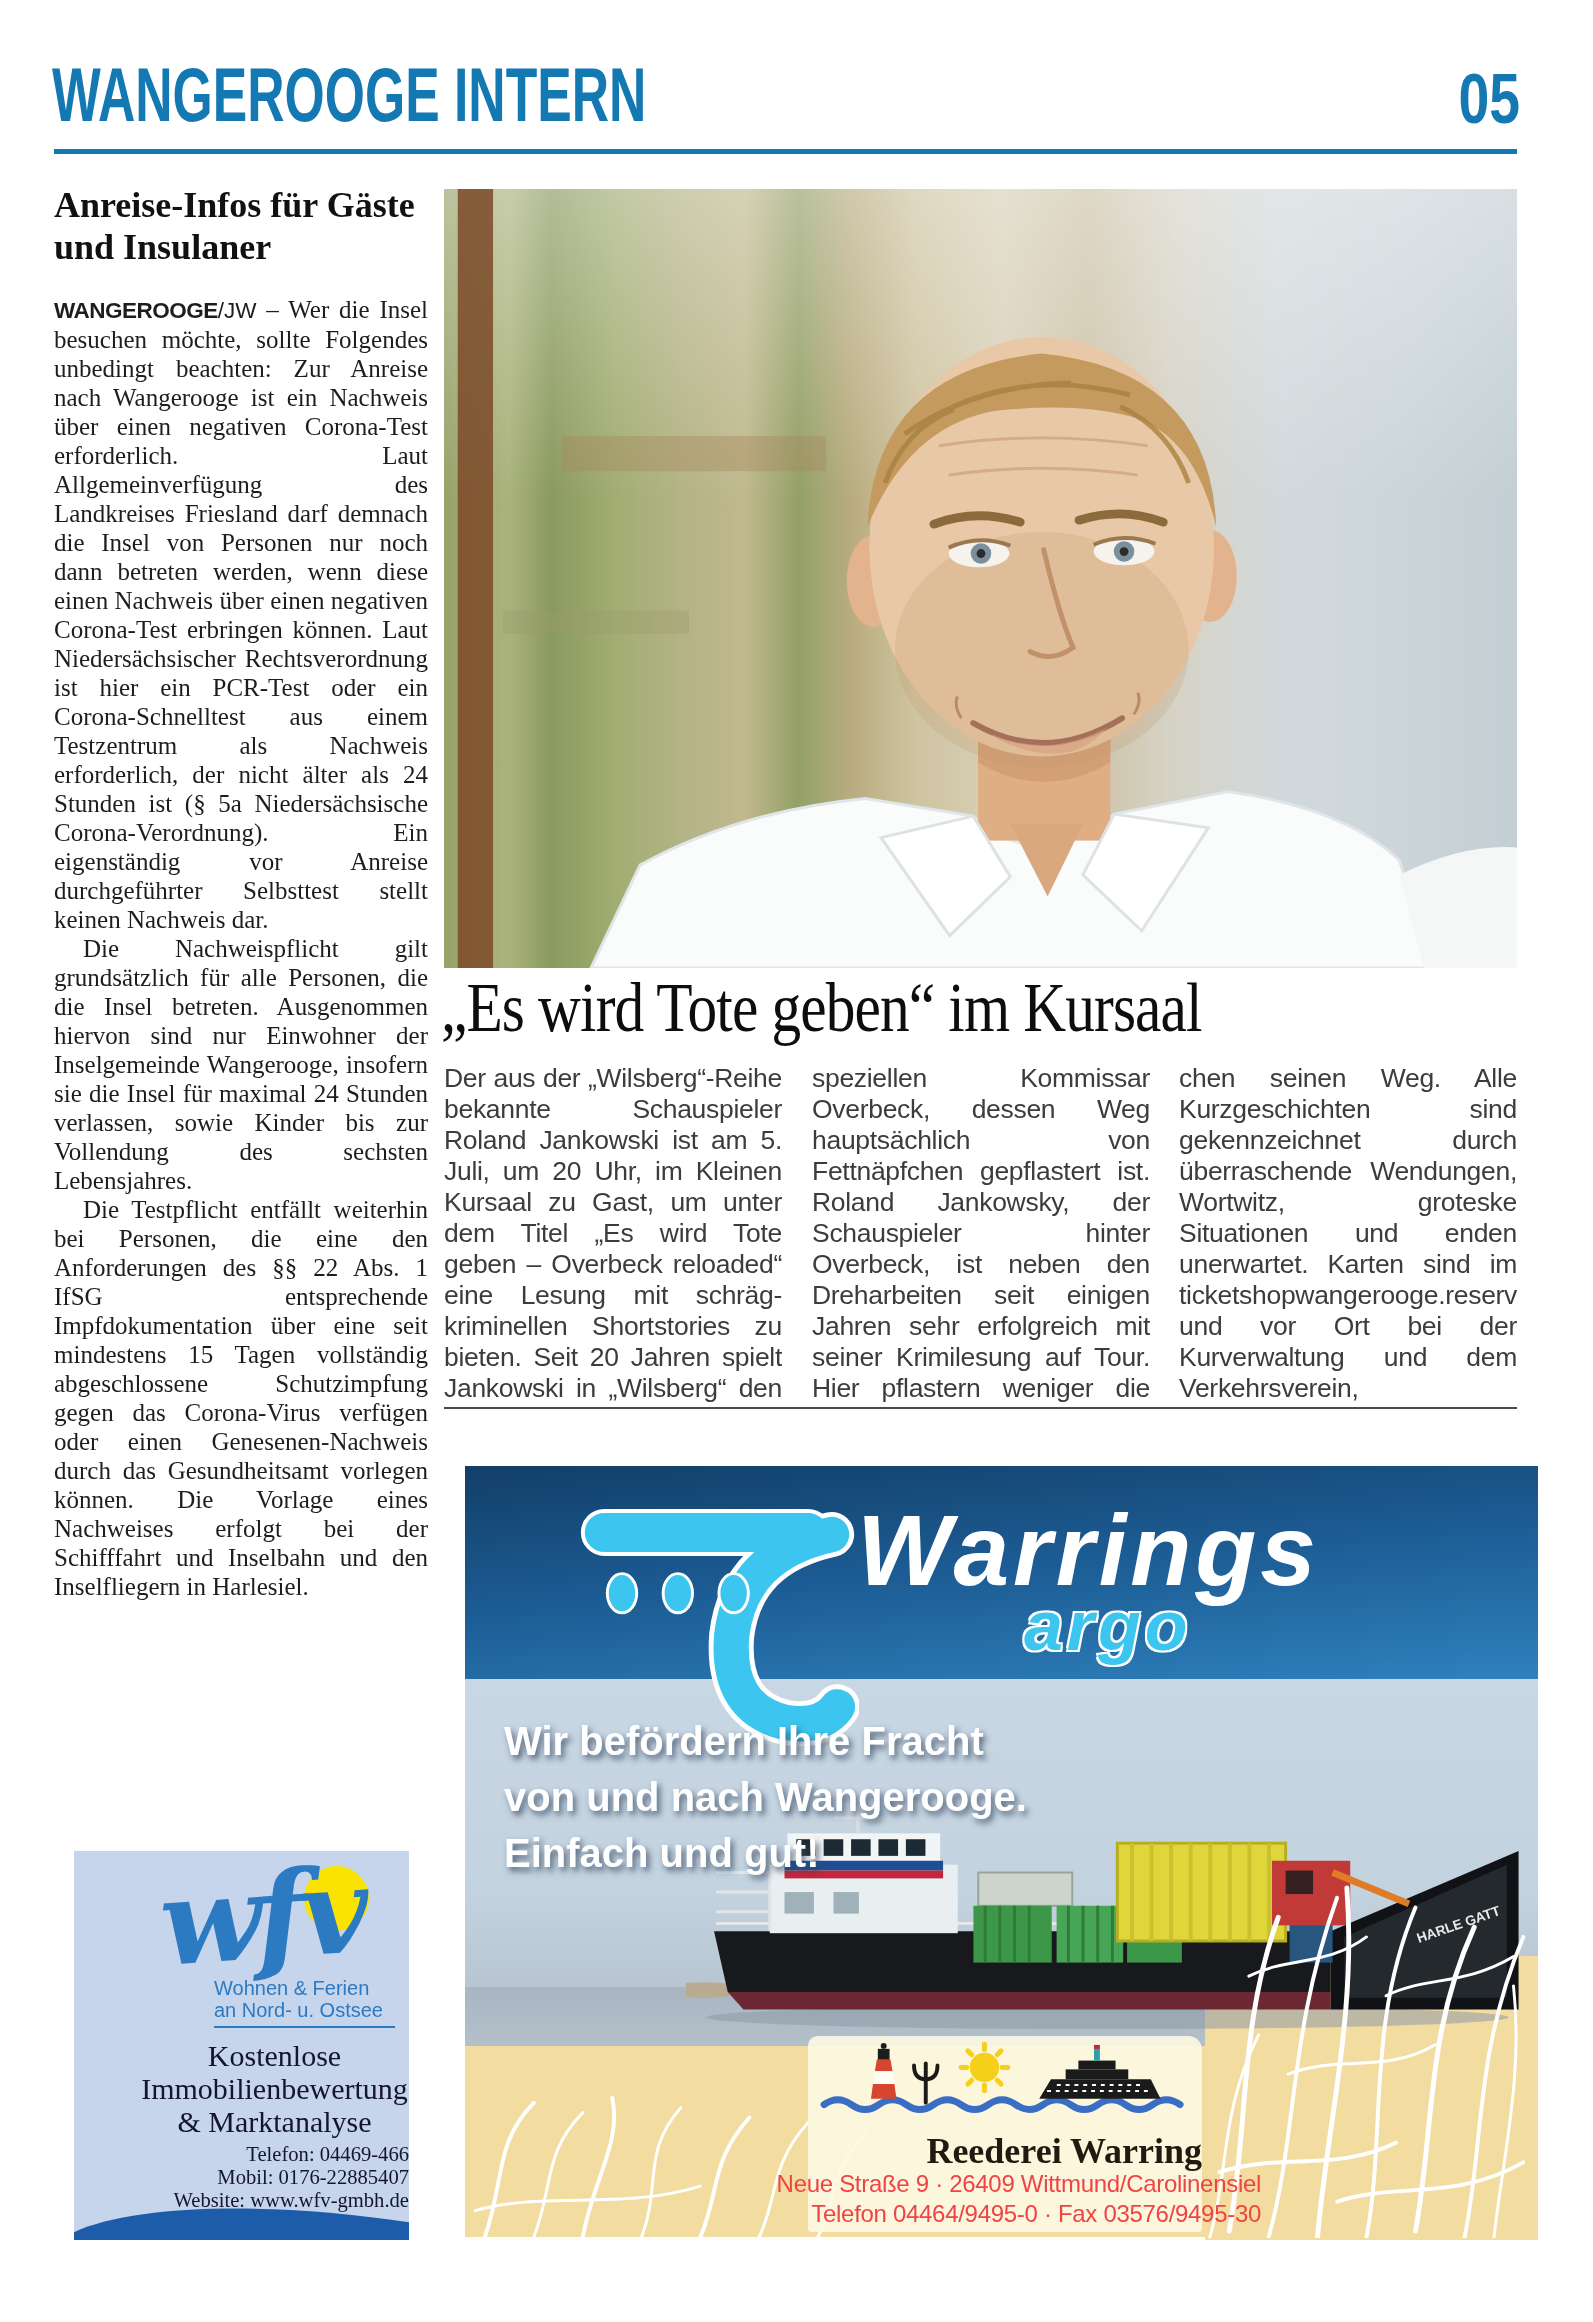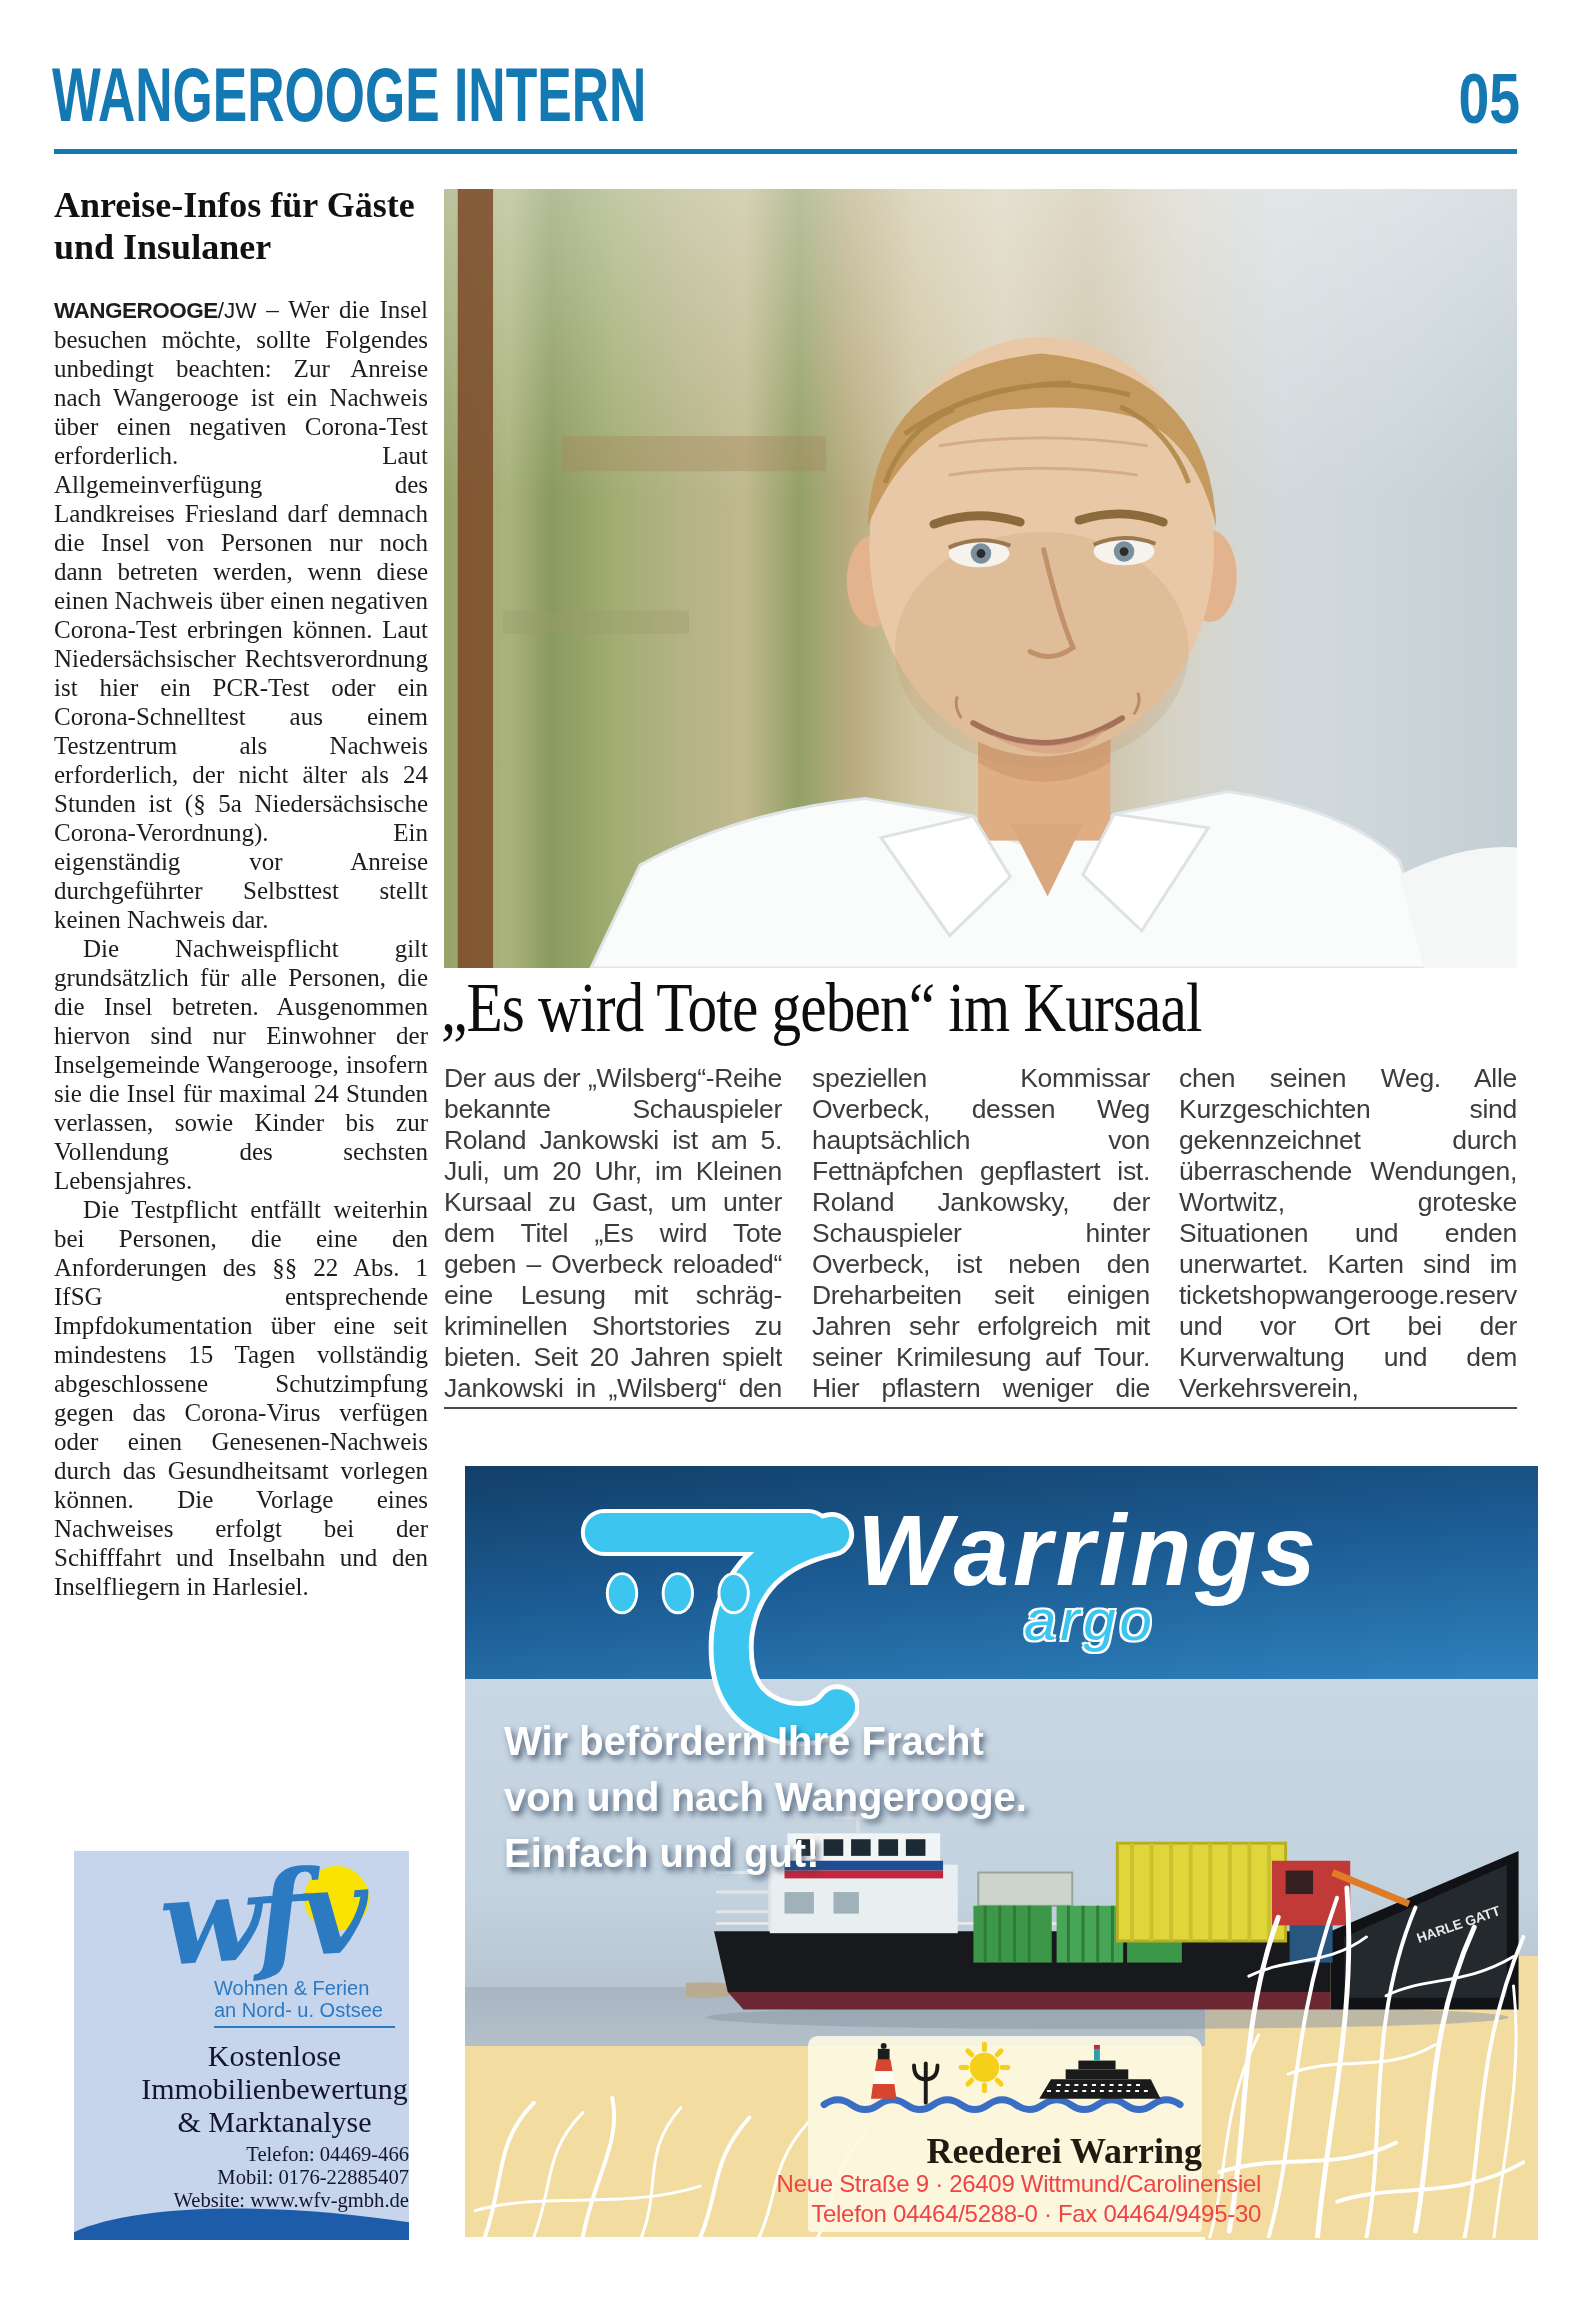--- a/index.html
+++ b/index.html
@@ -58,21 +58,21 @@
   .w-sand{position:absolute;left:0;top:580px;width:1073px;height:191px;background:#f3dca0;}
   .w-sand-right{position:absolute;left:740px;top:490px;width:333px;height:284px;background:#f3dca0;}
   .c-glyph{position:absolute;left:110px;top:37px;}
   .w-brand-top{
     position:absolute;left:392px;top:27.4px;
     font-family:"Liberation Sans", sans-serif;font-weight:700;font-style:italic;font-size:100px;
     color:#ffffff;letter-spacing:3.9px;
   }
   .w-brand-bottom{
     position:absolute;left:559px;top:120px;
-    font-family:"Liberation Sans", sans-serif;font-weight:400;font-style:italic;font-size:58px;
+    font-family:"Liberation Sans", sans-serif;font-weight:700;font-style:italic;font-size:70px;
     color:#3cc5ef;letter-spacing:3.9px;
     text-shadow:-2px -2px 0 #fff,2px -2px 0 #fff,-2px 2px 0 #fff,2px 2px 0 #fff;
     z-index:5;
   }
   .w-slogan{
     position:absolute;left:39px;top:247px;
     font-family:"Liberation Sans", sans-serif;font-weight:700;font-size:40px;line-height:56px;
     color:#ffffff;text-shadow:2.9px 3.9px 6.9px rgba(50,70,95,.8);z-index:4;
   }
   .ship{position:absolute;left:221px;top:338px;z-index:2;}
@@ -317,21 +317,21 @@
           <rect x="255" y="28" width="64" height="10" fill="#1b1b1b"></rect>
           <rect x="268" y="19" width="38" height="9" fill="#1b1b1b"></rect>
           <rect x="284" y="6" width="6" height="13" fill="#2aa0a8"></rect>
           <rect x="284" y="3" width="6" height="4" fill="#c2273d"></rect>
           <path d="M236,50 h108 M246,44 h88" stroke="#ffffff" stroke-width="2" stroke-dasharray="4 5"></path>
         </g>
       </svg>
       <div class="w-company">Reederei Warring</div>
       <div class="w-address">
         <div>Neue Straße 9 · 26409 Wittmund/Carolinensiel</div>
-        <div>Telefon 04464/5288-0 · Fax 04464/9495-30</div>
+        <div>Telefon 04464/9495-0 · Fax 03576/9495-30</div>
       </div>
     </div>
 
     <svg class="grass" style="left:725px;top:412px;" width="348" height="360" viewBox="0 0 355 367">
       <g stroke="#ffffff" fill="none" stroke-linecap="round">
         <path d="M40,360 C60,250 50,150 90,40" stroke-width="5"></path>
         <path d="M80,367 C110,260 100,160 150,20" stroke-width="4"></path>
         <path d="M130,367 C140,250 170,140 160,10" stroke-width="5"></path>
         <path d="M180,367 C200,260 180,150 230,30" stroke-width="4"></path>
         <path d="M230,360 C250,250 240,160 290,50" stroke-width="5"></path>

